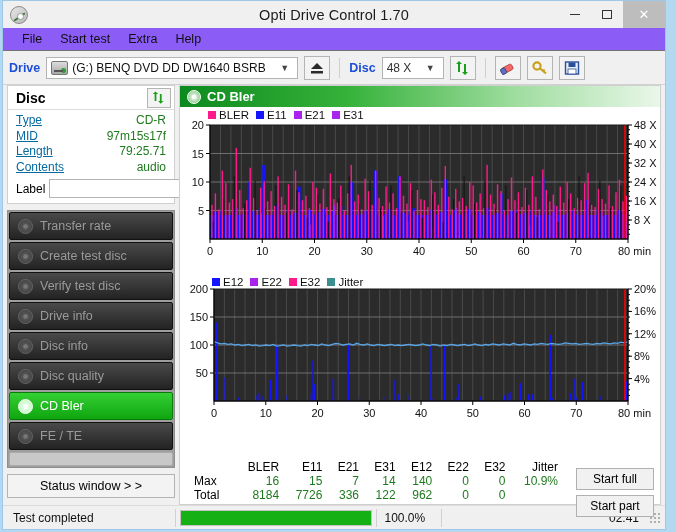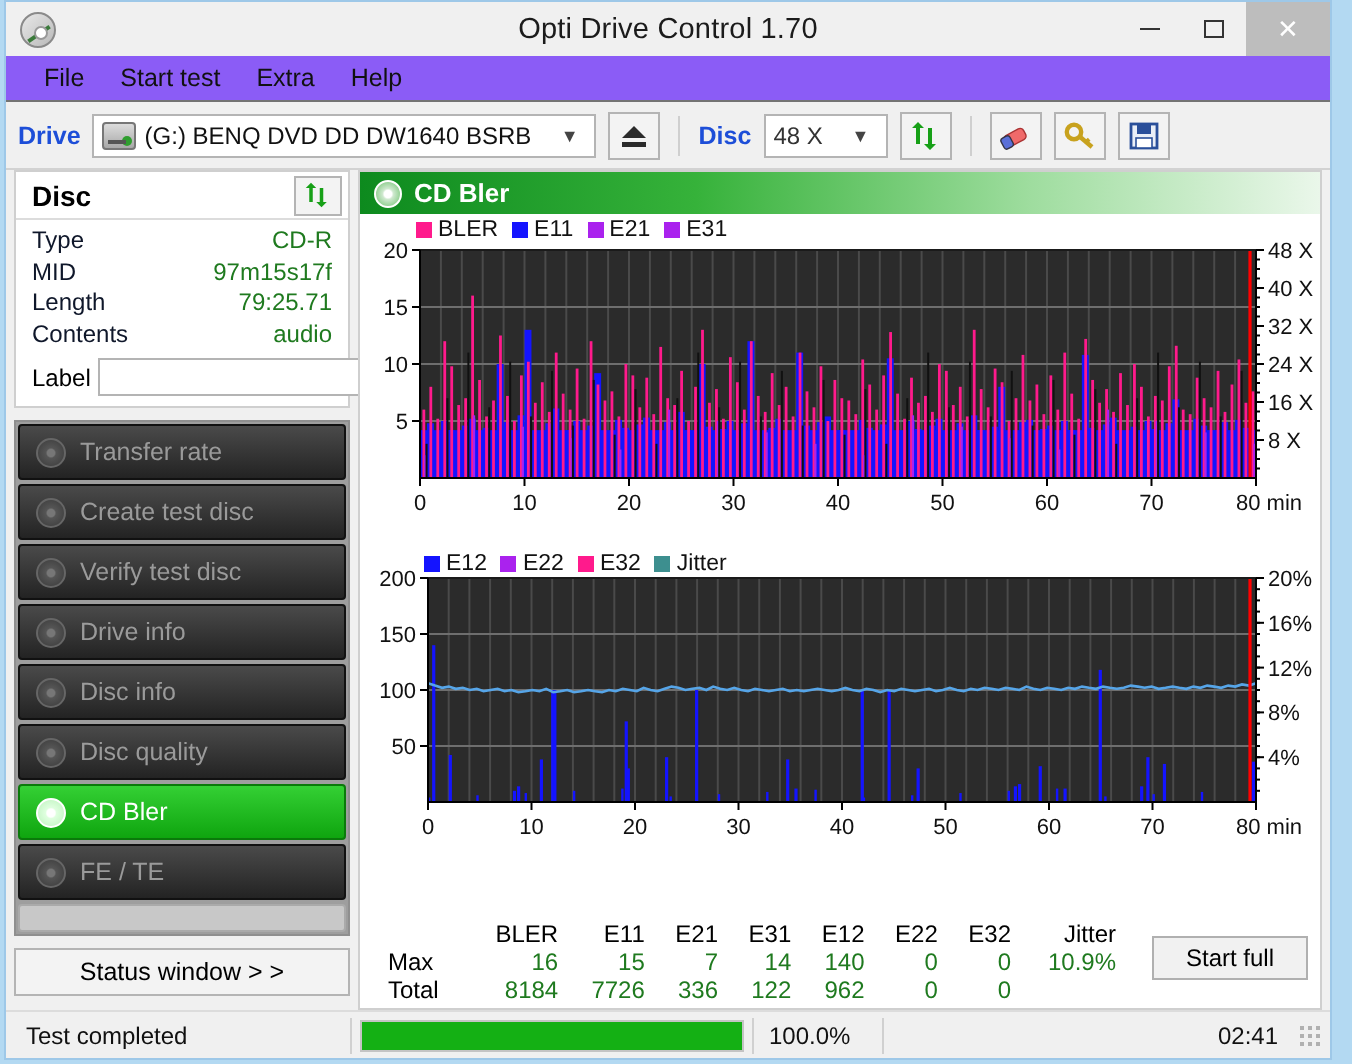--- a/index.html
+++ b/index.html
@@ -90,21 +90,21 @@
     height:24px; display:flex; align-items:center; padding:0 3px 0 8px;
     border-bottom:1px solid #dcdcdc;
   }
   .disc-head .t { font-weight:bold; font-size:14px; }
   .disc-head .btn {
     margin-left:auto; width:24px;height:20px; border:1px solid #b4b4b4; background:#f3f3f3;
     display:flex;align-items:center;justify-content:center;
   }
   .disc-rows { padding:3px 8px 4px 8px; }
   .drow { display:flex; justify-content:space-between; line-height:15.5px; font-size:12px; }
-  .drow .k { color:#0f172a; }
+  .drow .k { color:#0369a1;text-decoration:underline; }
   .drow .v { color:#1f7a1f; }
   .label-row { display:flex; align-items:center; margin-top:3px; gap:4px; }
   .label-row .k { font-size:12px; }
   .label-input { flex:1; height:19px; border:1px solid #b4b4b4; background:#fff; }
   .label-btn { width:22px;height:21px;border:1px solid #b4b4b4;background:#f3f3f3;
                display:flex;align-items:center;justify-content:center;}
   .cd-glyph{width:14px;height:14px;border-radius:50%;
             background:radial-gradient(circle,#fff 18%,#e8e07a 25%,#cfc85e 70%,#a8a23e 100%);
             border:1px solid #8b8531;}
   
@@ -975,20 +975,21 @@
               <td>962</td>
               <td>0</td>
               <td>0</td>
               <td></td>
               <td></td>
             </tr>
           </tbody>
         </table>
         <div class="startbtns" style="top:12px;">
           <div class="sbtn">Start full</div>
+          <div class="sbtn">Start part</div>
         </div>
       </div>
     </div>
   </div>
 
   <div class="statusbar">
     <div class="sb-cell" style="width:170px">Test completed</div>
     <div class="sb-div"></div>
     <div class="progress">
       <div class="bar" id="progbar" style="width: 100%; background: rgb(20, 176, 20);"></div>

